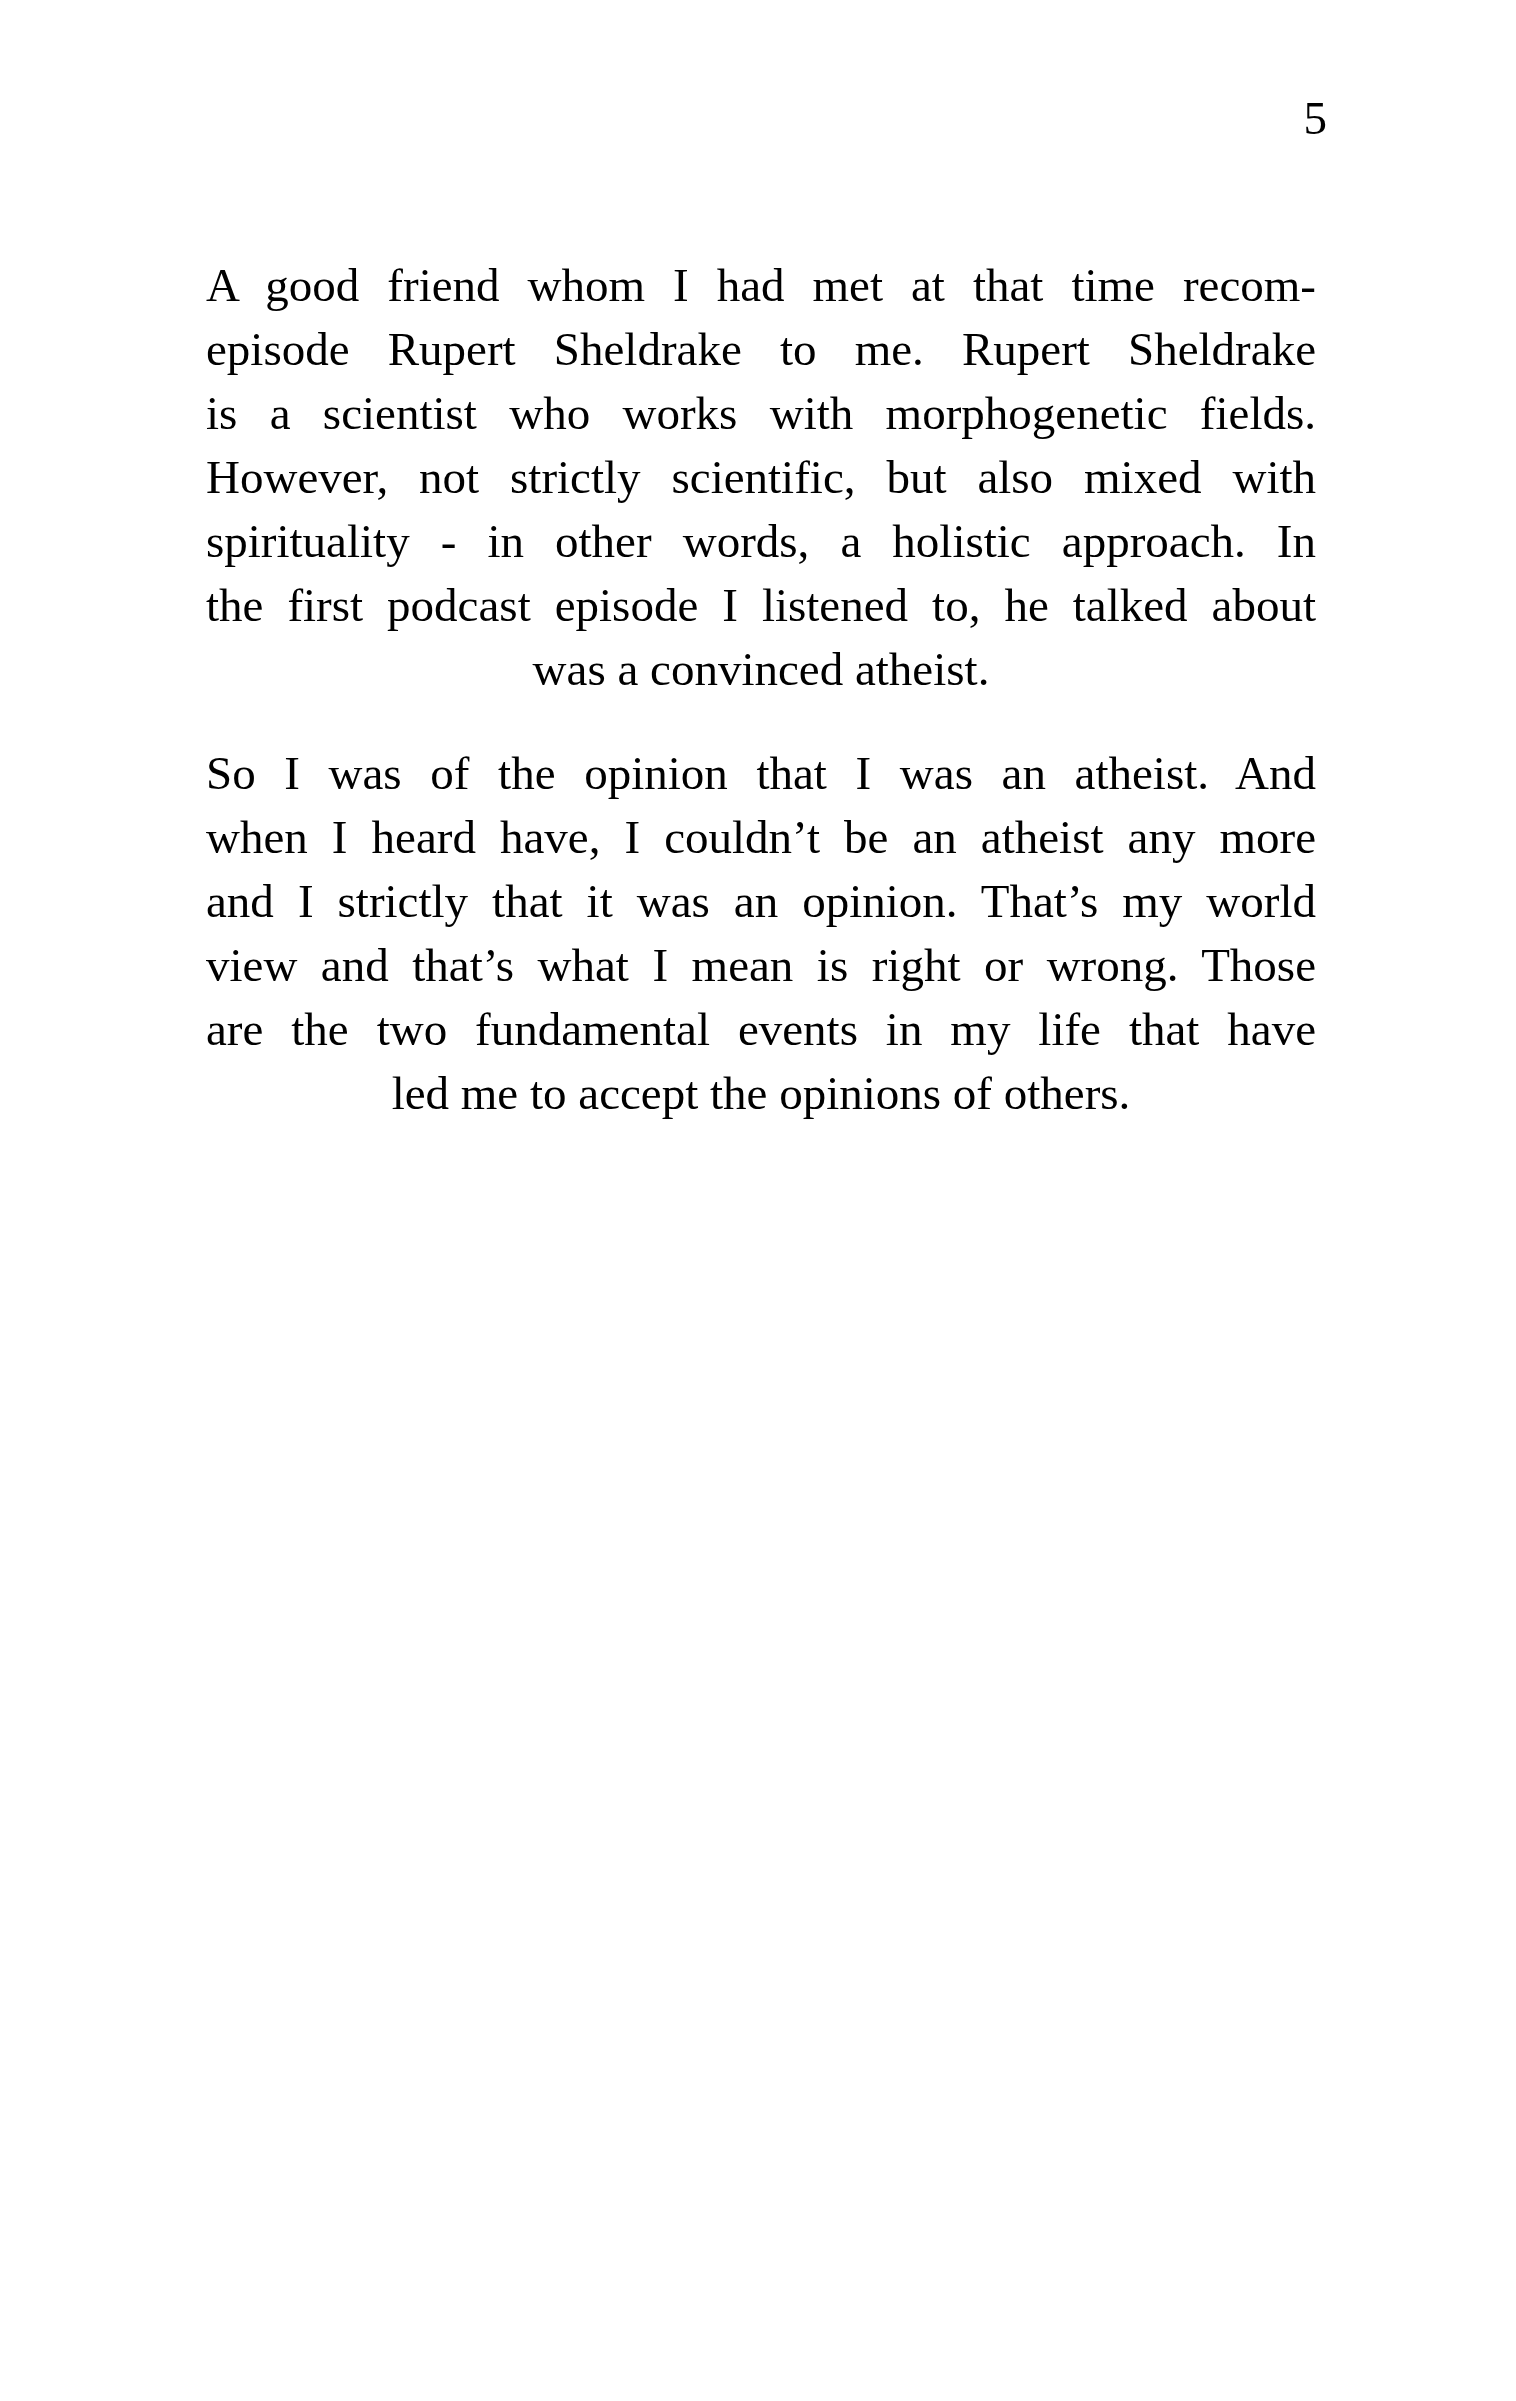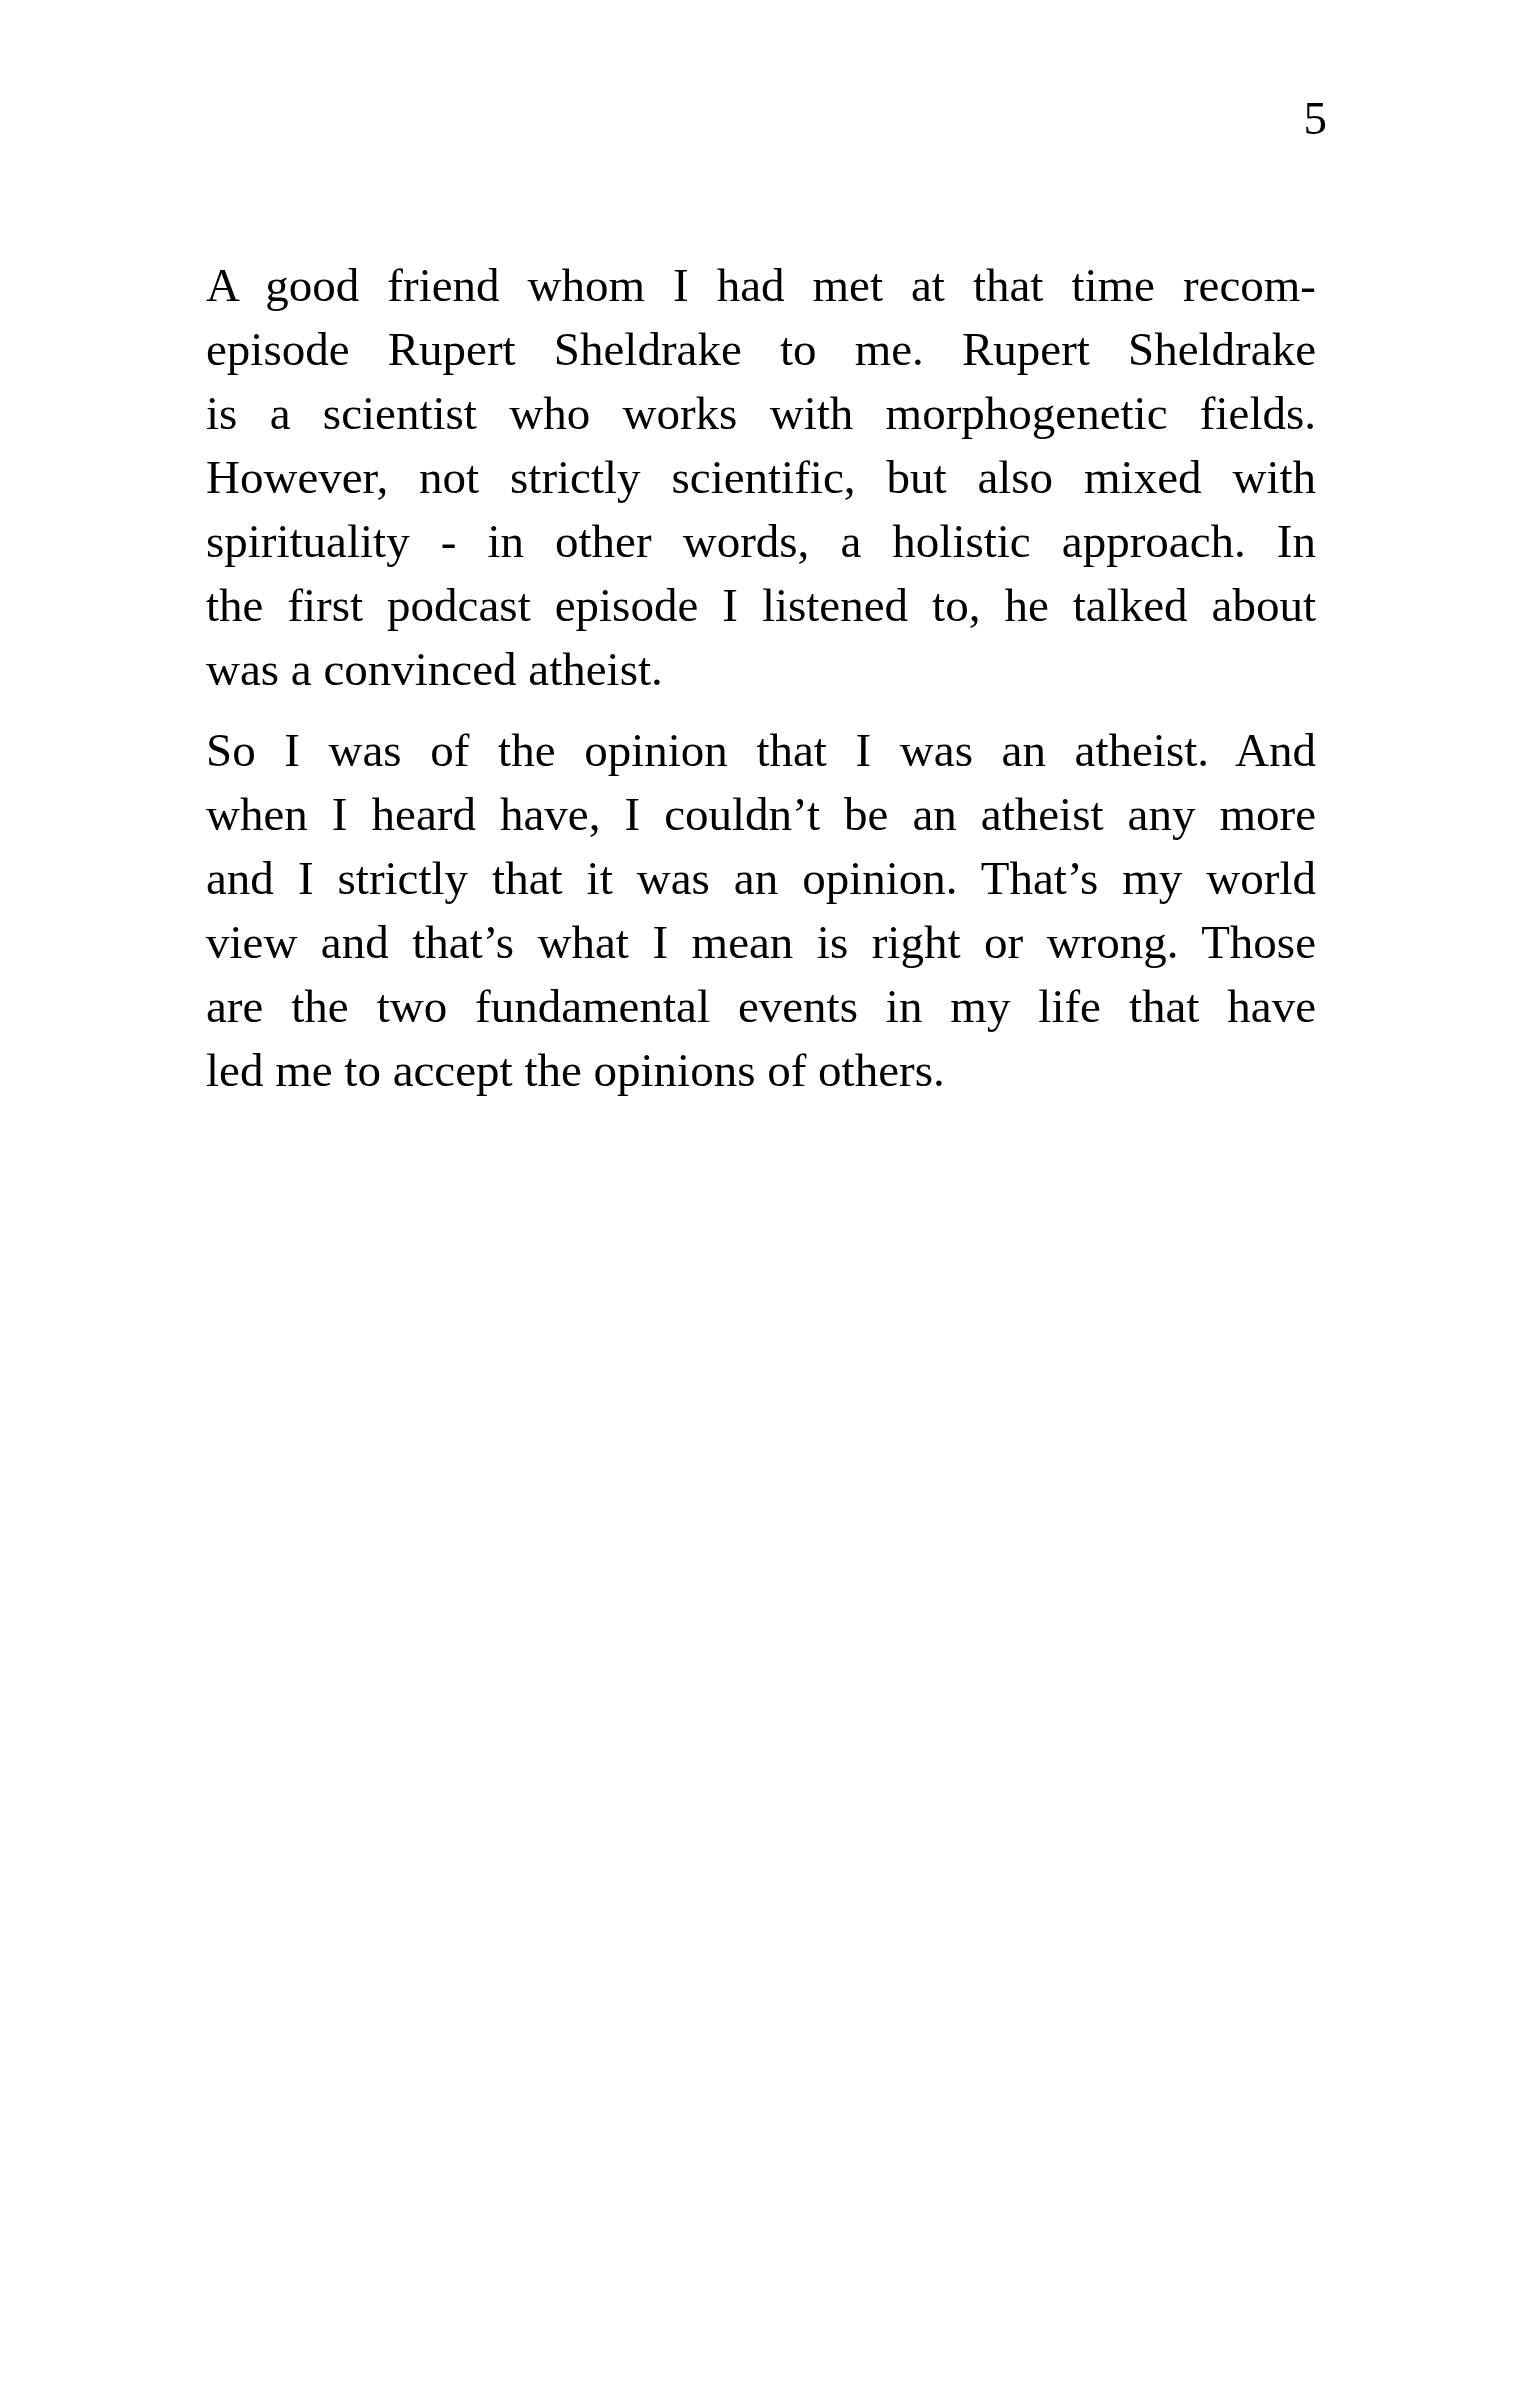--- a/index.html
+++ b/index.html
@@ -30,31 +30,31 @@
     left: 206px;
     width: 1110px;
     font-size: 47px;
     line-height: 64px;
   }
   .paragraph {
     margin: 0;
     padding: 0;
   }
   .paragraph + .paragraph {
-    margin-top: 17px;
+    margin-top: 40px;
   }
   .line {
     white-space: normal;
   }
   .line.j {
     text-align: justify;
     text-align-last: justify;
   }
   .line.last {
-    text-align: left;
+    text-align: center;
   }
 </style>
 </head>
 <body>
 
 <div class="page-number">5</div>
 
 <div class="text-block">
 
   <div class="paragraph">

